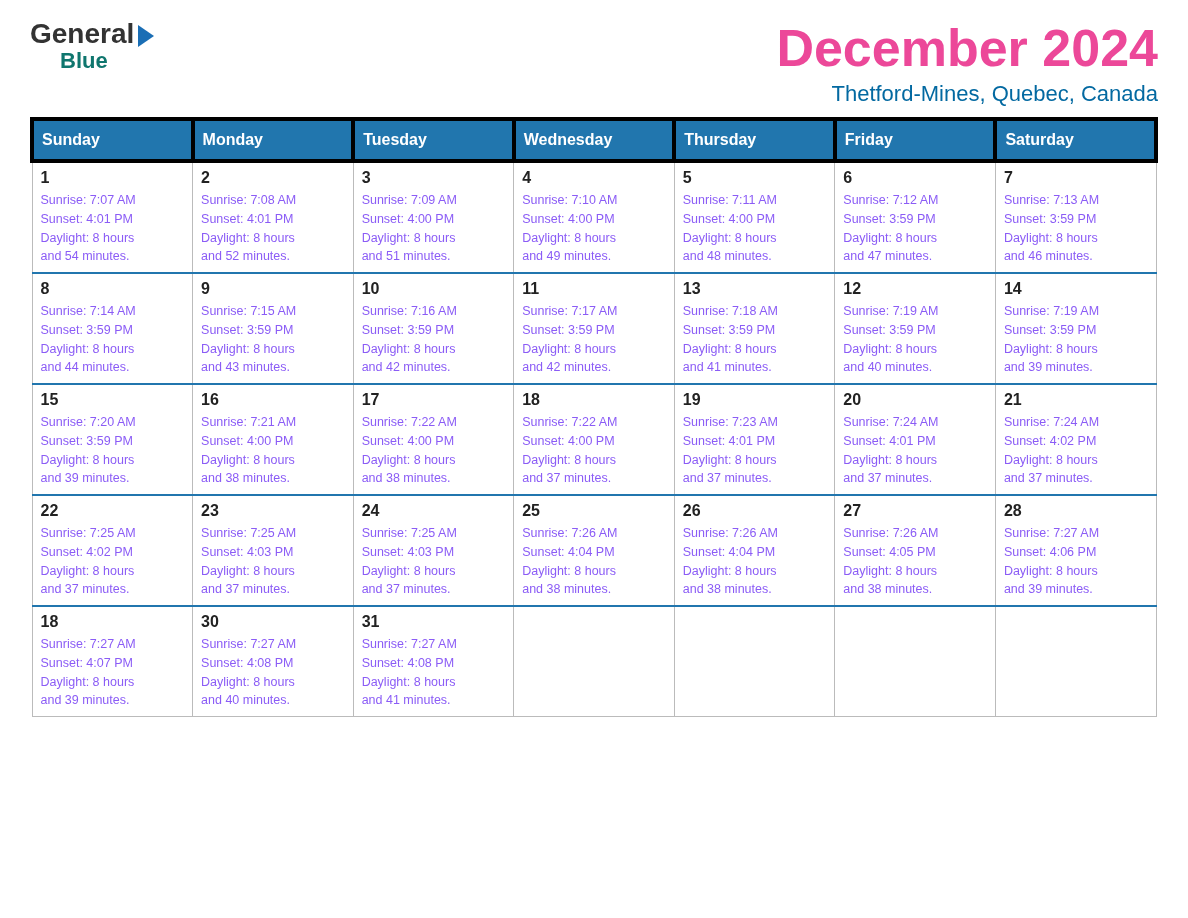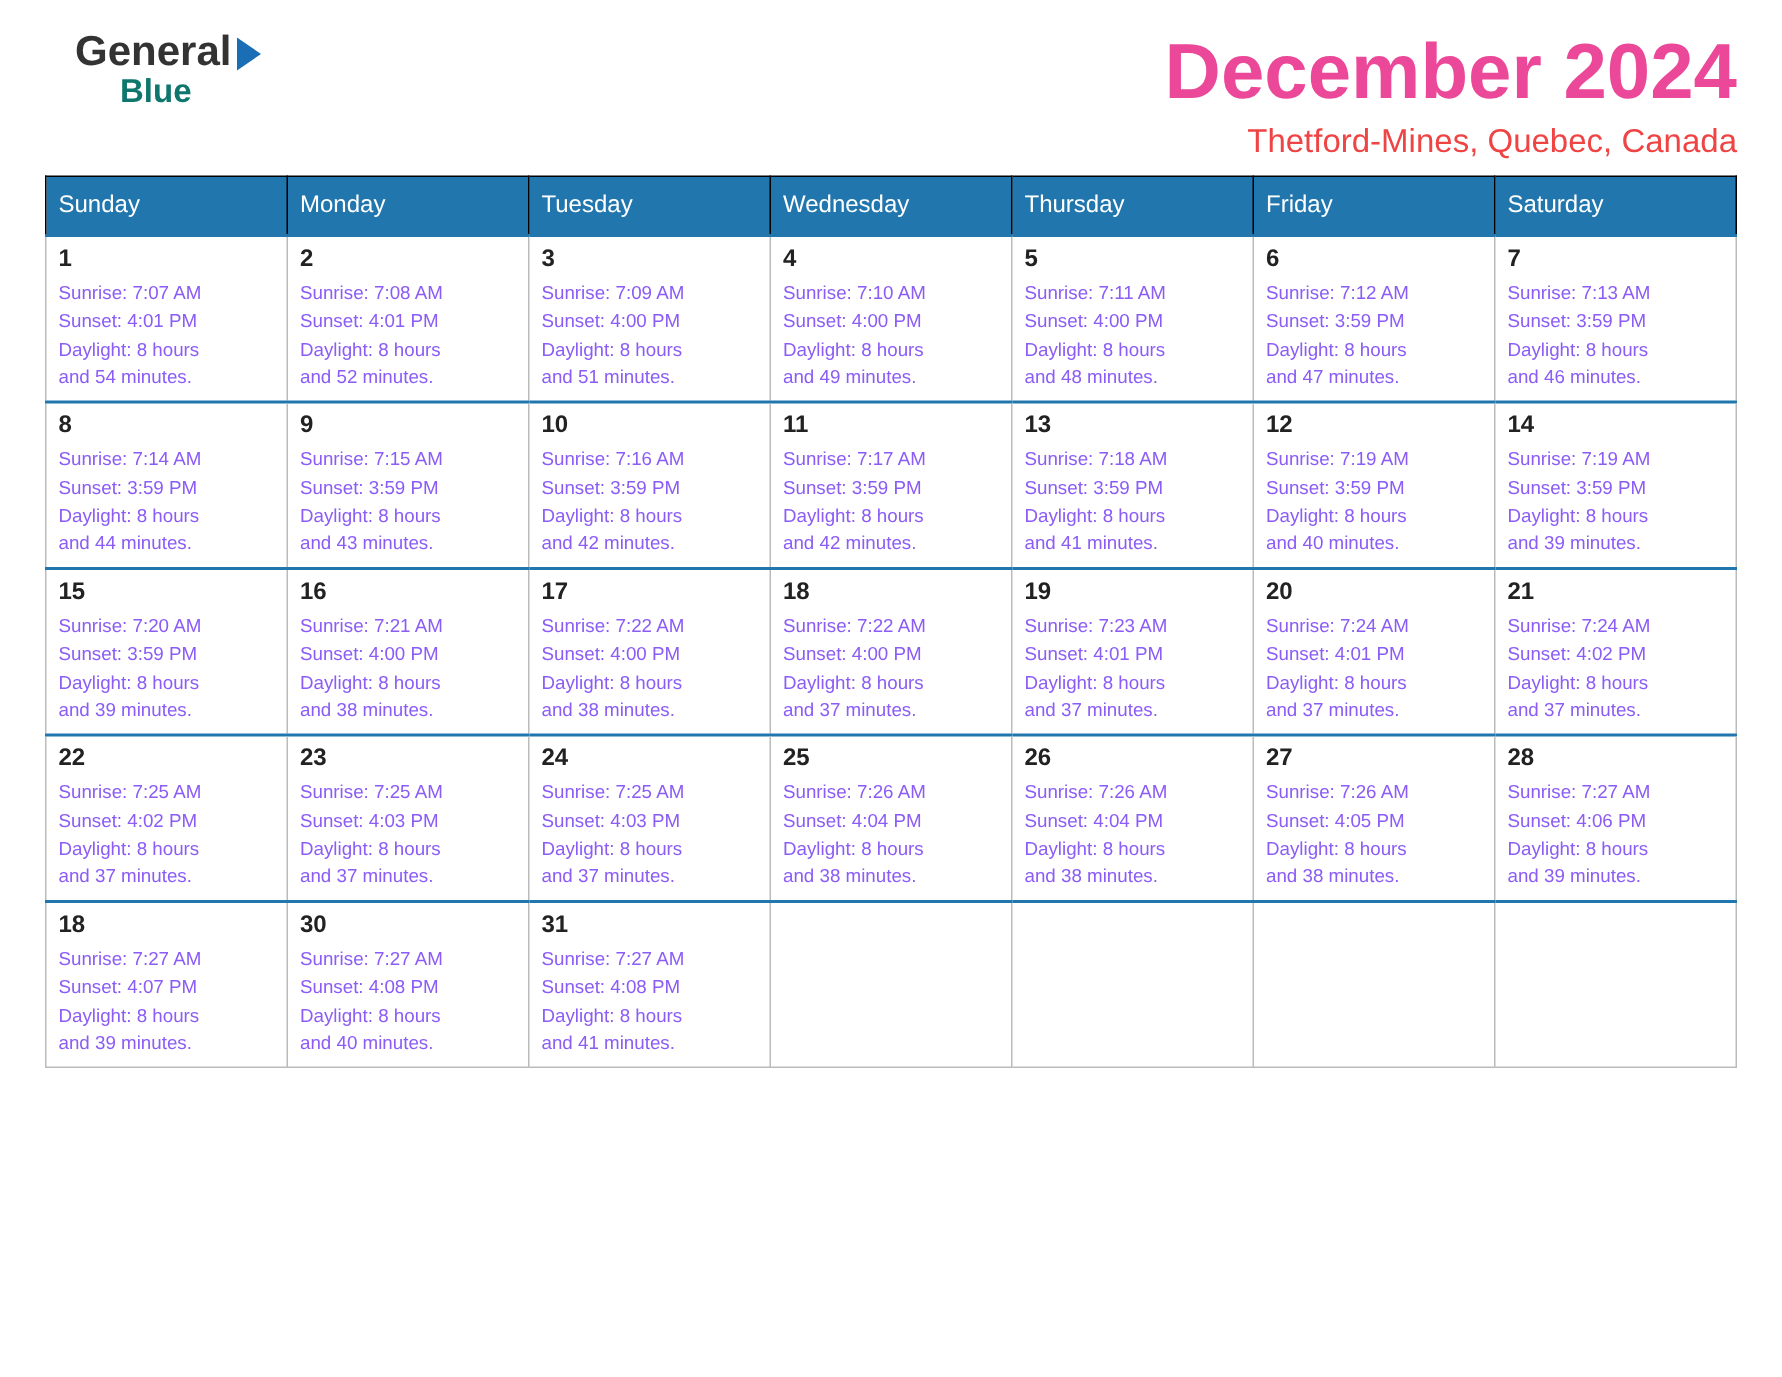--- a/index.html
+++ b/index.html
@@ -8,21 +8,20 @@
       background: #fff;
       padding: 20px 30px;
       width: 1188px;
       min-height: 918px;
     }
     .header {
       display: flex;
       justify-content: space-between;
       align-items: flex-start;
       margin-bottom: 10px;
-      margin-left: 20px;
     }
     .logo {
       display: flex;
       flex-direction: column;
       align-items: flex-start;
     }
     .logo-text {
       font-size: 28px;
       font-weight: bold;
       color: #333;
@@ -41,36 +40,36 @@
       text-align: right;
     }
     .month-title {
       font-size: 52px;
       font-weight: bold;
       color: #ec4899;
       line-height: 1.1;
     }
     .location {
       font-size: 22px;
-      color: #ef4444;
+      color: #0369a1;
       margin-top: 4px;
     }
     .calendar {
       width: 100%;
       border-collapse: collapse;
       margin-top: 10px;
     }
     .calendar th {
       background: #2176ae;
       color: #fff;
       font-size: 16px;
-      font-weight: normal;
+      font-weight: bold;
       padding: 10px 8px;
       text-align: left;
-      border: 1px solid #000000;
+      border: 4px solid #000000;
     }
     .calendar td {
       border: 1px solid #bbb;
       vertical-align: top;
       padding: 6px 8px;
       width: 14.28%;
       min-height: 90px;
     }
     .day-num {
       font-size: 16px;

